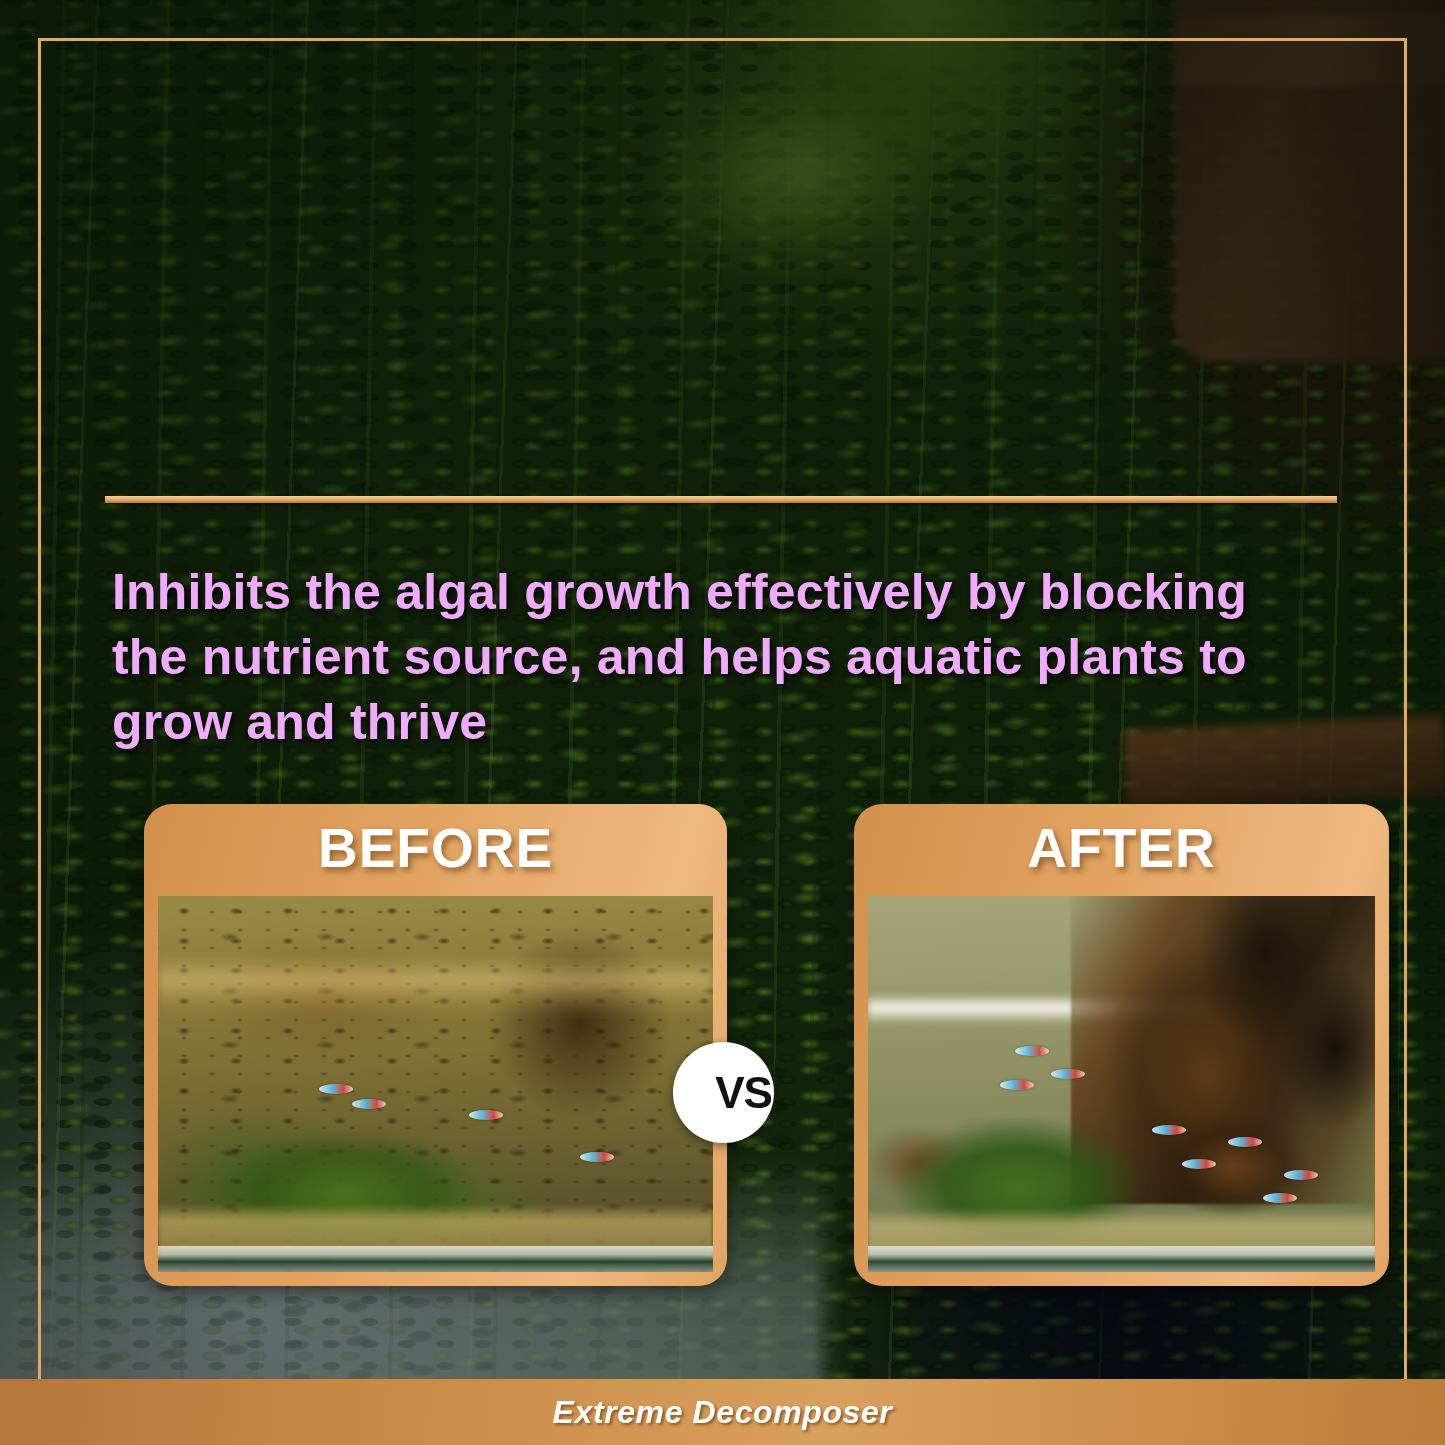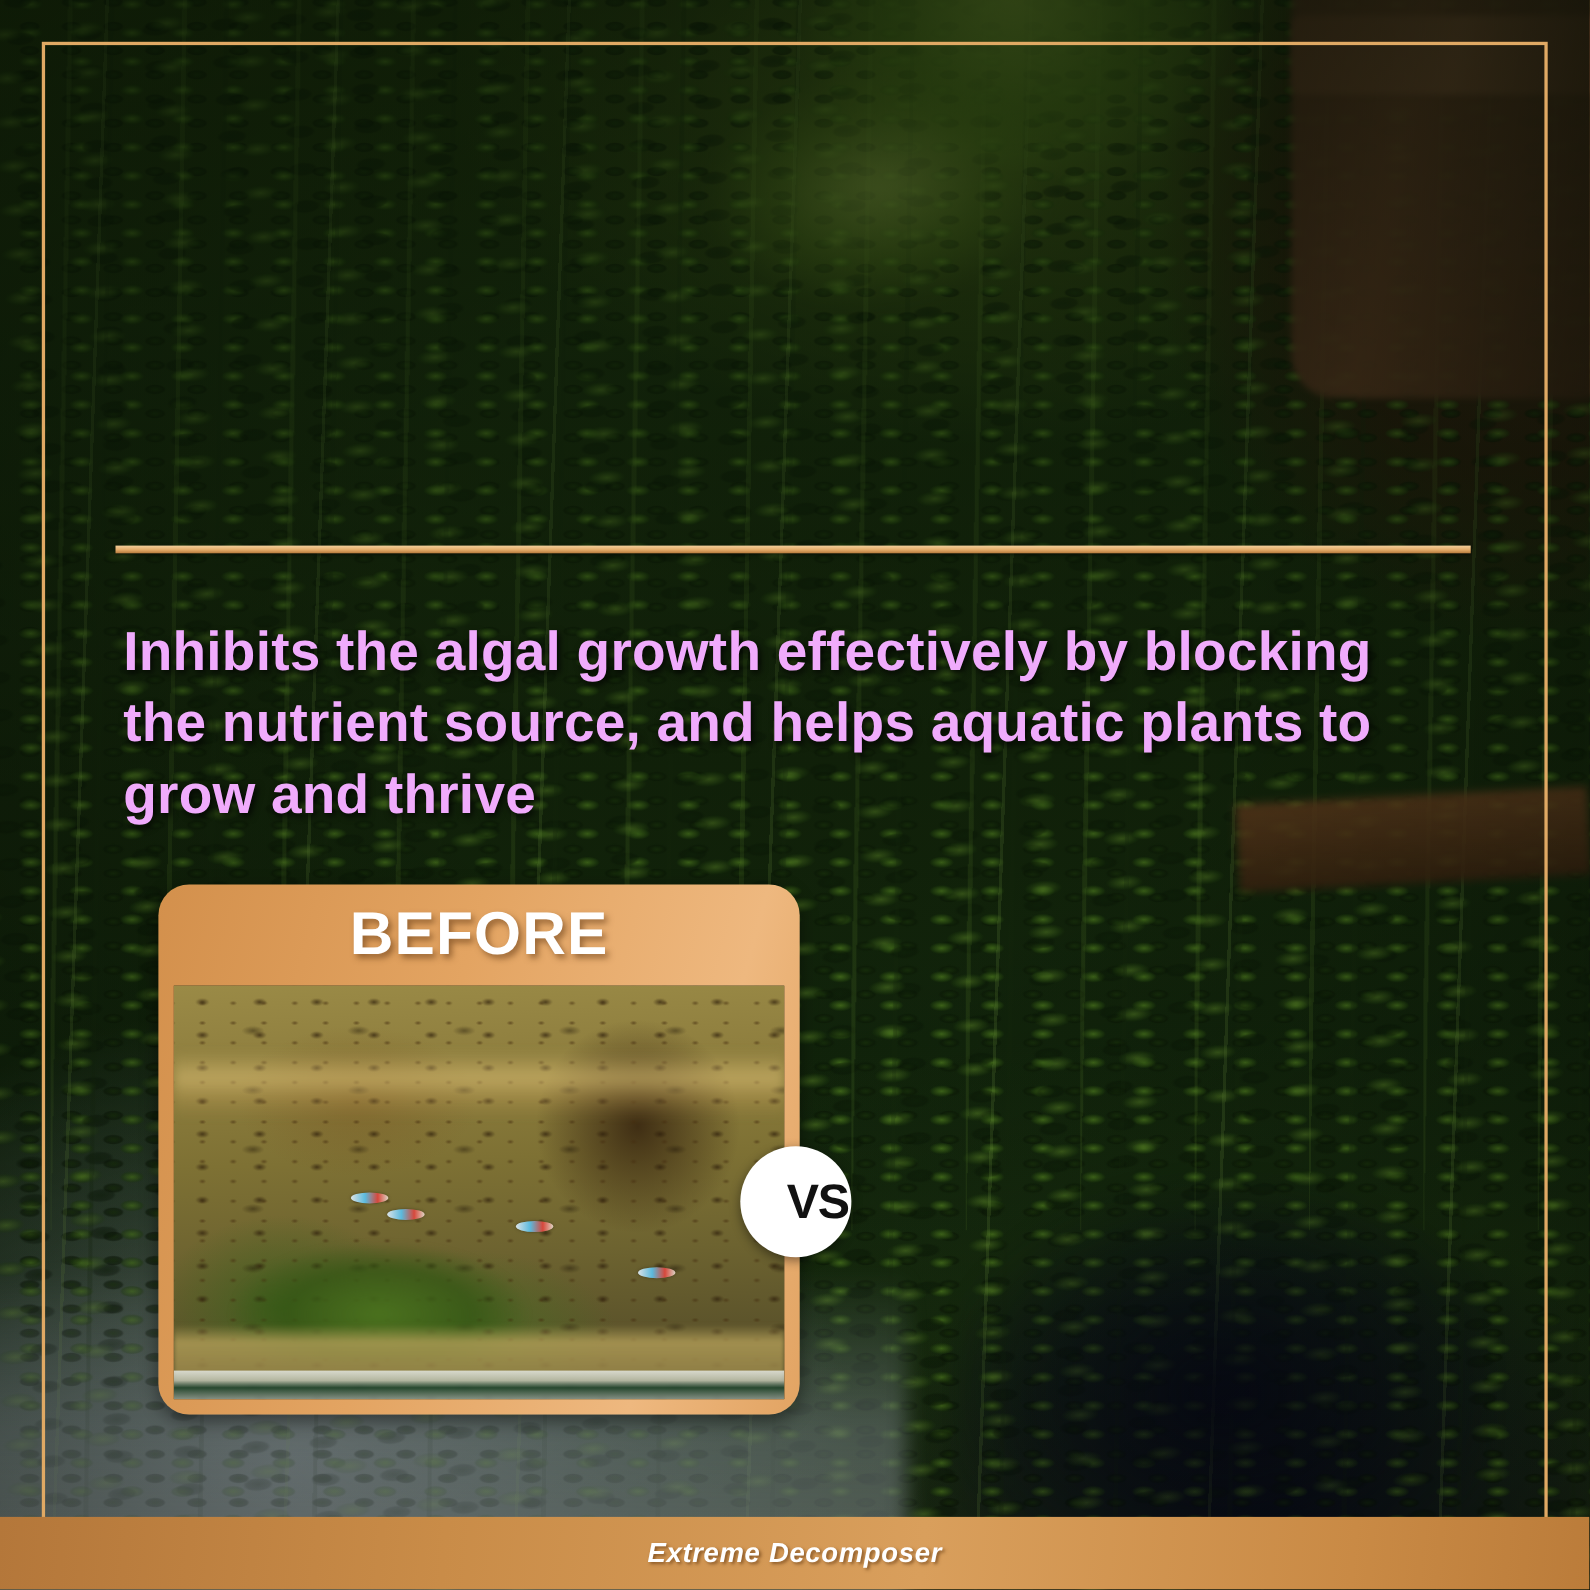--- a/index.html
+++ b/index.html
@@ -330,21 +330,21 @@
   
   .footer {
     position:absolute;
     left:0; right:0; bottom:0; height:66px;
     background:linear-gradient(95deg, #b4773a 0%, #c98c48 28%, #d99f5c 58%, #c98a45 85%, #bb7c3a 100%);
     display:flex; align-items:center; justify-content:center;
     z-index:20;
   }
   .footer span {
     color:#ffffff;
-    font-size:25px;
+    font-size:32px;
     font-weight:bold;
     font-style:italic;
     letter-spacing:0.6px;
     text-shadow:2px 2px 3px rgba(90,48,12,0.6);
   }
 </style>
 </head>
 <body>
 
 <div class="poster">
@@ -385,20 +385,41 @@
           <div class="photo-before-moss"></div>
           <div class="photo-before-substrate"></div>
           <div class="fish" style="left:29%; top:50%;"></div>
           <div class="fish" style="left:35%; top:54%;"></div>
           <div class="fish" style="left:56%; top:57%;"></div>
           <div class="fish" style="left:76%; top:68%;"></div>
           <div class="photo-glassline"></div>
         </div>
       </div>
 
+      <div class="card after">
+        <div class="card-label">AFTER</div>
+        <div class="card-photo">
+          <div class="photo-after"></div>
+          <div class="photo-after-light"></div>
+          <div class="photo-after-wood"></div>
+          <div class="photo-after-wood2"></div>
+          <div class="photo-after-wood3"></div>
+          <div class="photo-after-moss"></div>
+          <div class="photo-after-sand"></div>
+          <div class="fish" style="left:29%; top:40%;"></div>
+          <div class="fish" style="left:36%; top:46%;"></div>
+          <div class="fish" style="left:26%; top:49%;"></div>
+          <div class="fish" style="left:56%; top:61%;"></div>
+          <div class="fish" style="left:71%; top:64%;"></div>
+          <div class="fish" style="left:62%; top:70%;"></div>
+          <div class="fish" style="left:82%; top:73%;"></div>
+          <div class="fish" style="left:78%; top:79%;"></div>
+          <div class="photo-glassline"></div>
+        </div>
+      </div>
     </div>
 
     <div class="vs-badge">
       <span>VS</span>
     </div>
 
     <div class="footer">
       <span>Extreme Decomposer</span>
     </div>
 

